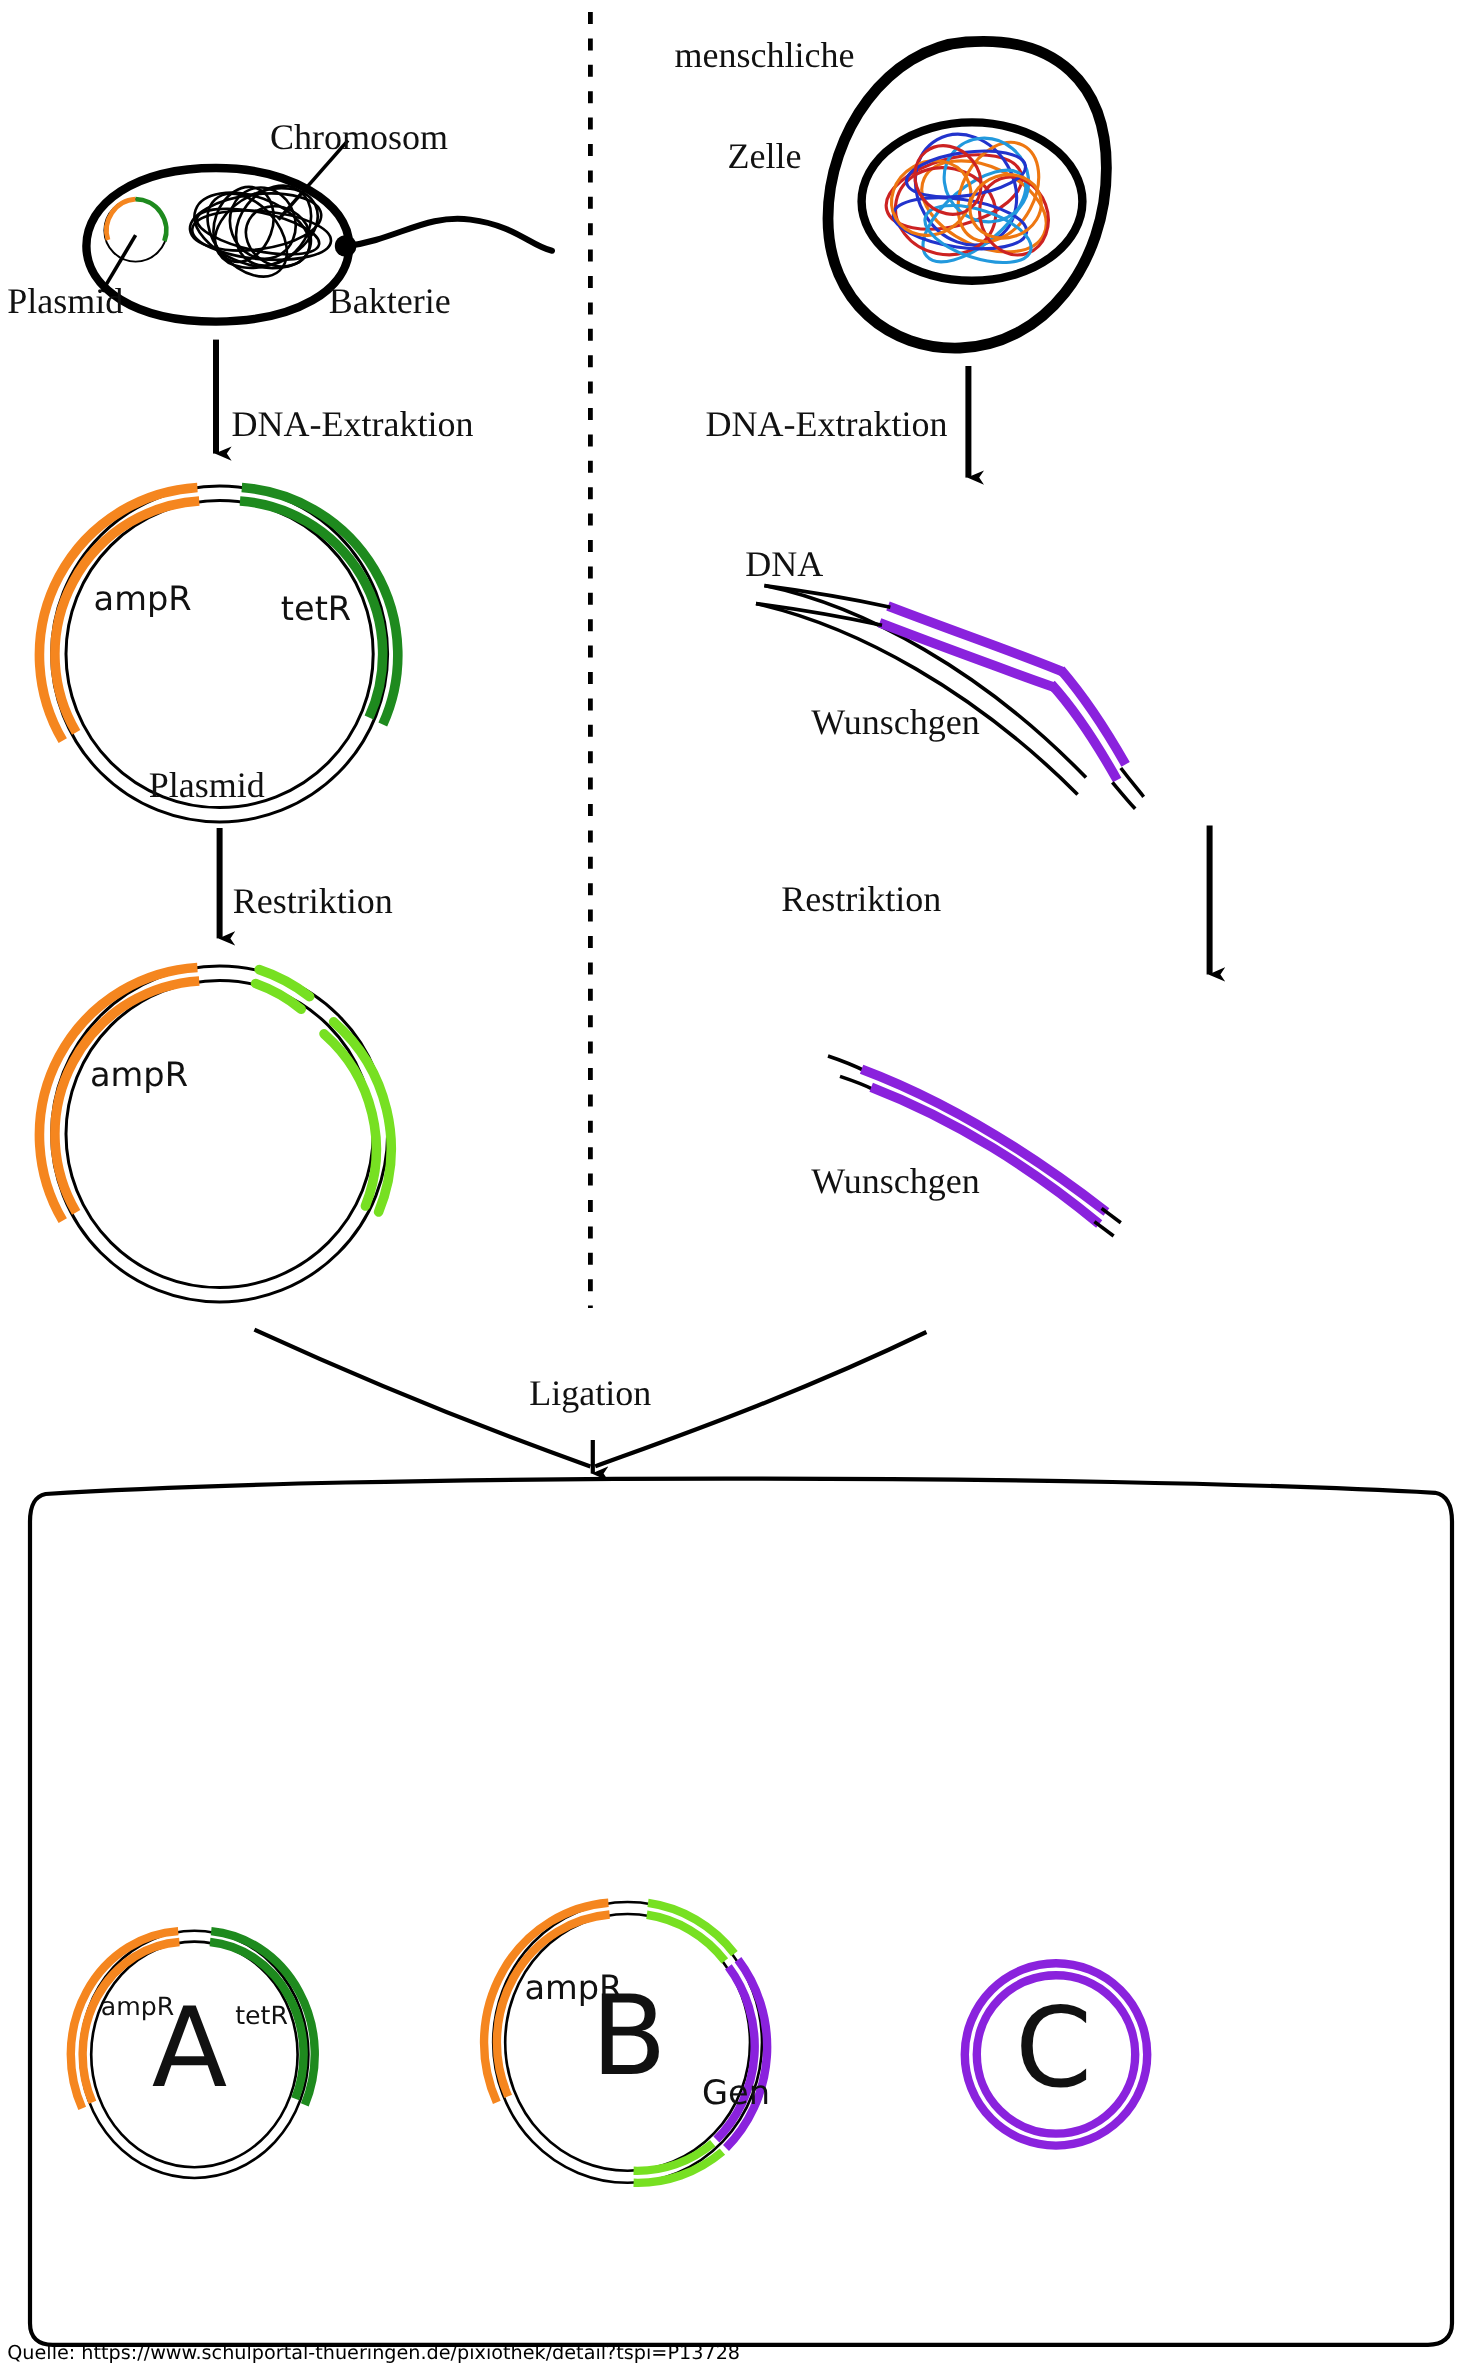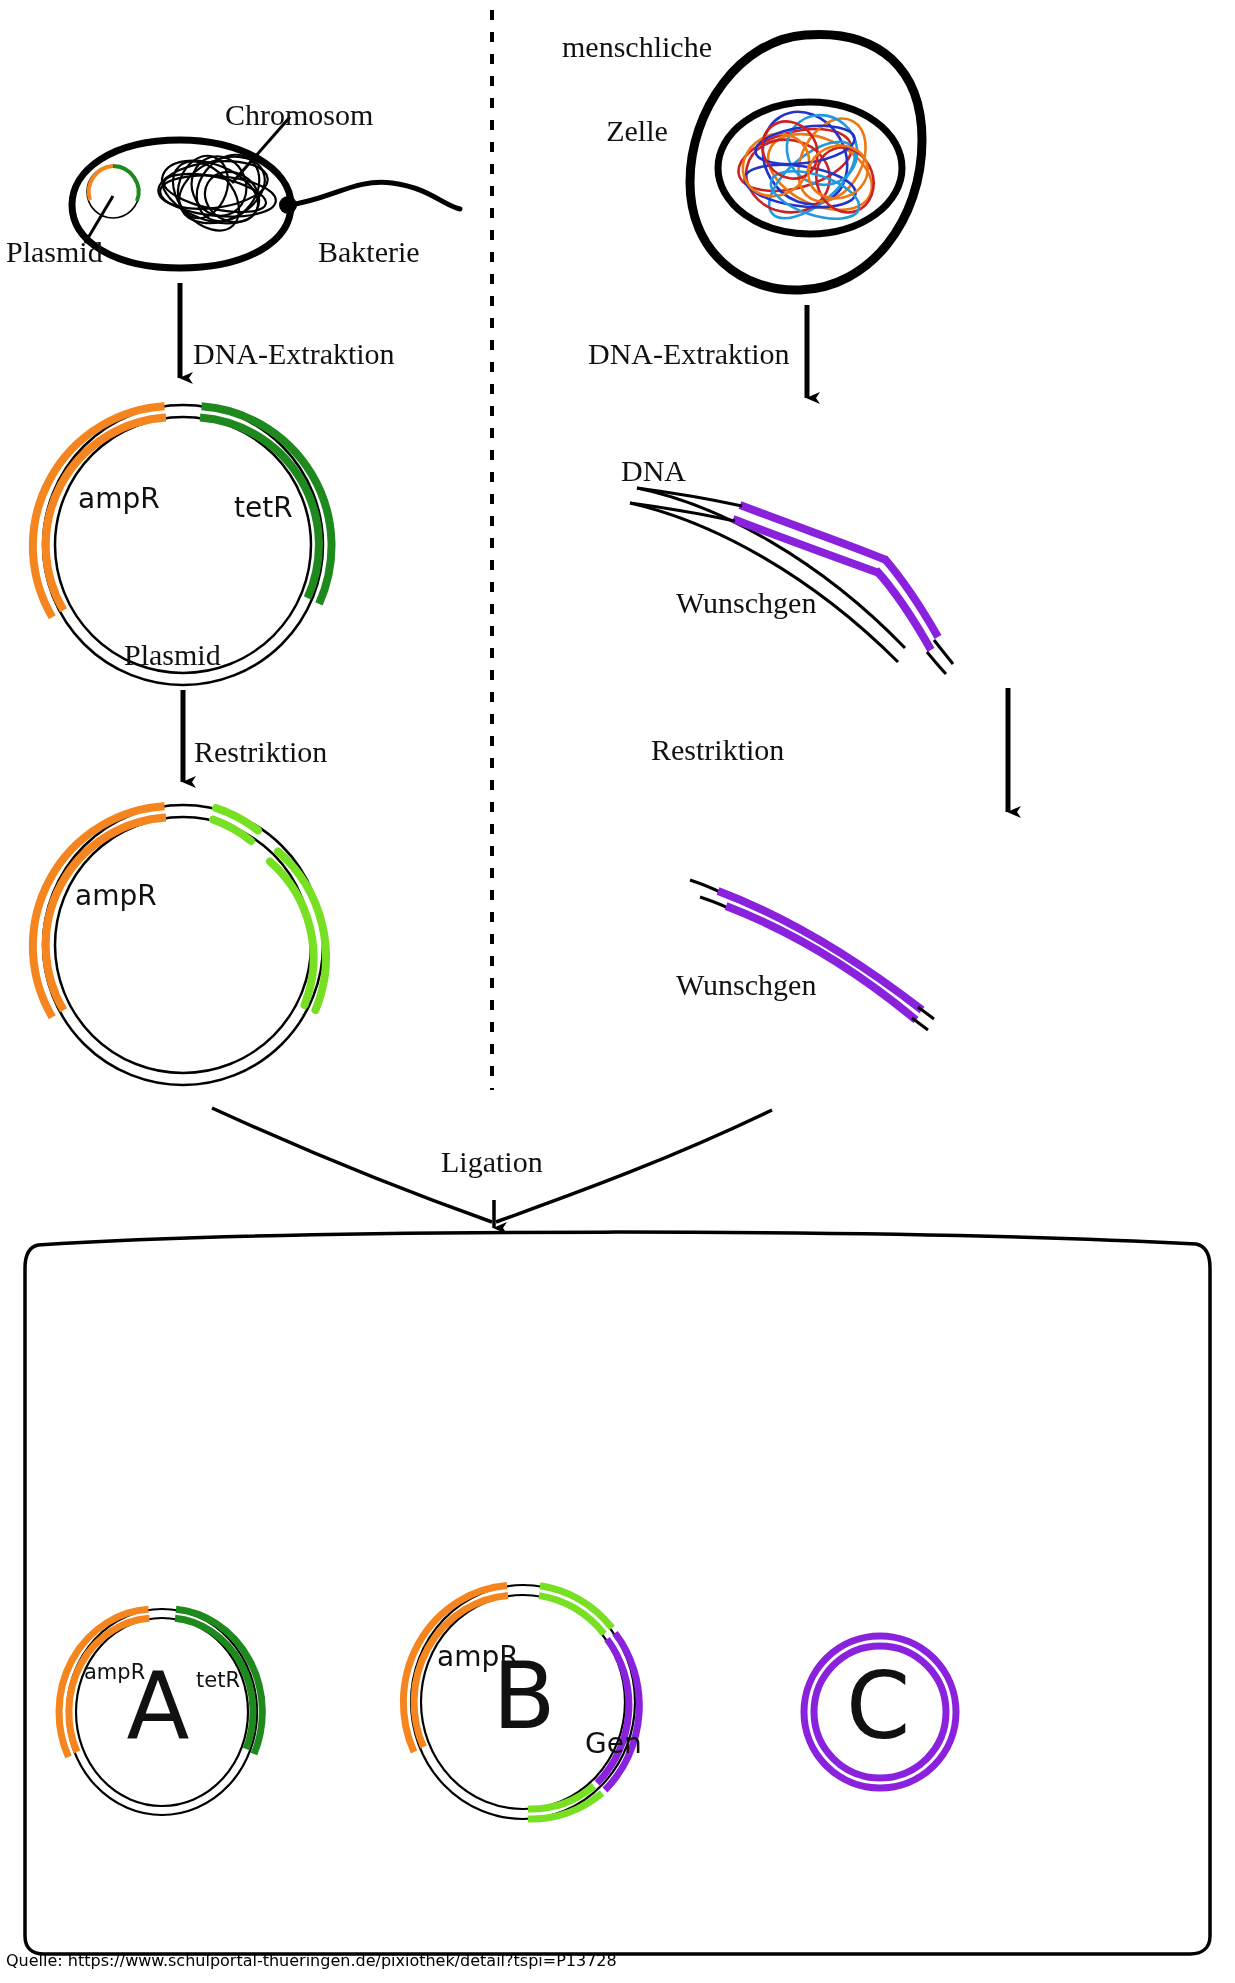--- a/index.html
+++ b/index.html
@@ -192,21 +192,21 @@
     </g>
 
     <g>
       <circle cx="880" cy="1712" r="76" fill="none" stroke="#8A22DD" stroke-width="7"></circle>
       <circle cx="880" cy="1712" r="66" fill="none" stroke="#8A22DD" stroke-width="7"></circle>
     </g>
   </svg>
 
   <div class="lbl t-big" style="left:225px;top:98px;">Chromosom</div>
   <div class="lbl t-big" style="left:6px;top:235px;">Plasmid</div>
-  <div class="lbl t-big" style="left:274px;top:235px;margin-left:44px;">Bakterie</div>
+  <div class="lbl t-big" style="left:274px;top:235px;">Bakterie</div>
   <div class="lbl t-big" style="left:193px;top:337px;">DNA-Extraktion</div>
   <div class="lbl t-mid" style="left:78px;top:483px;">ampR</div>
   <div class="lbl t-mid" style="left:234px;top:492px;">tetR</div>
   <div class="lbl t-big" style="left:124px;top:638px;">Plasmid</div>
   <div class="lbl t-big" style="left:194px;top:735px;">Restriktion</div>
   <div class="lbl t-mid" style="left:75px;top:880px;">ampR</div>
 
   <div class="lbl t-big c" style="left:637px;top:30px;">menschliche</div>
   <div class="lbl t-big c" style="left:637px;top:66px;margin-top:48px;">Zelle</div>
   <div class="lbl t-big" style="left:588px;top:337px;">DNA-Extraktion</div>

